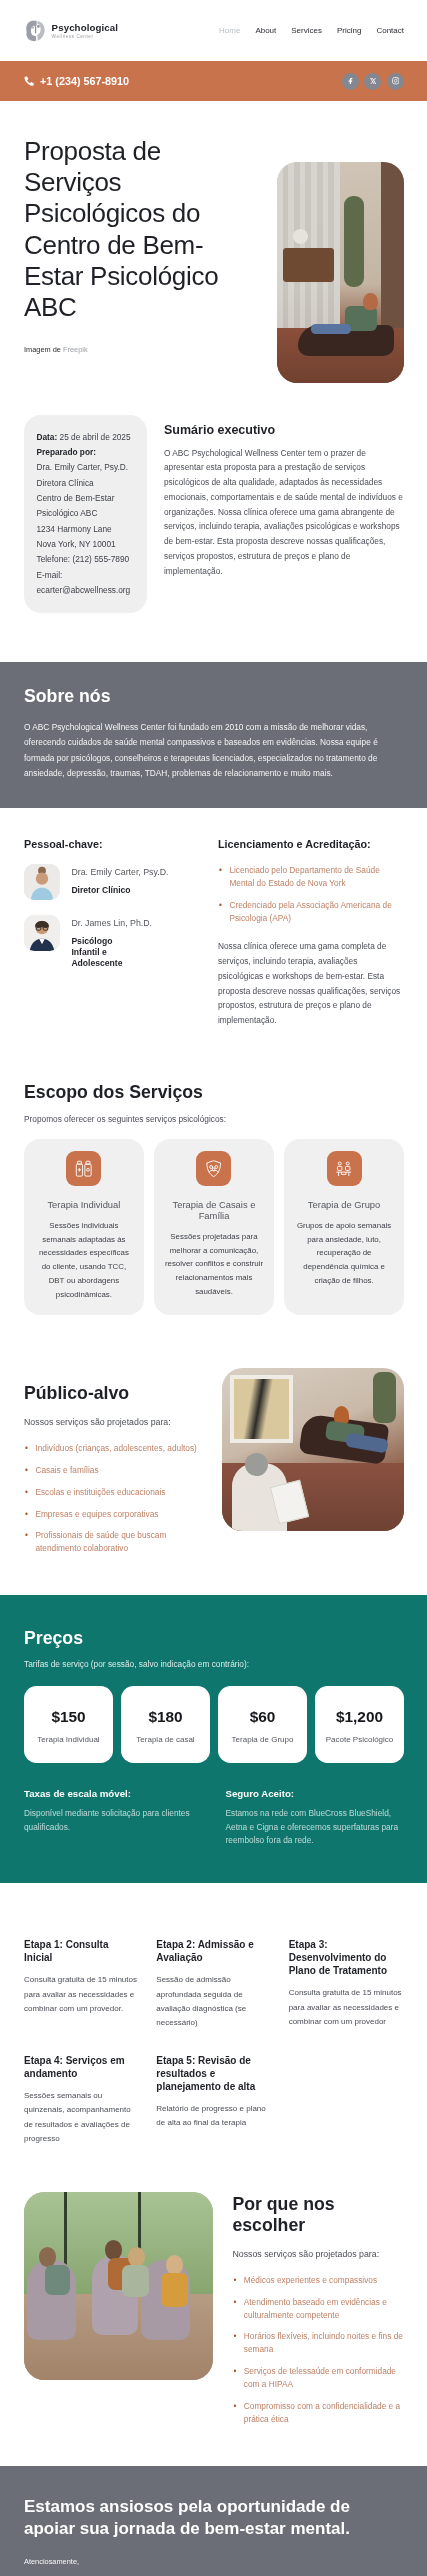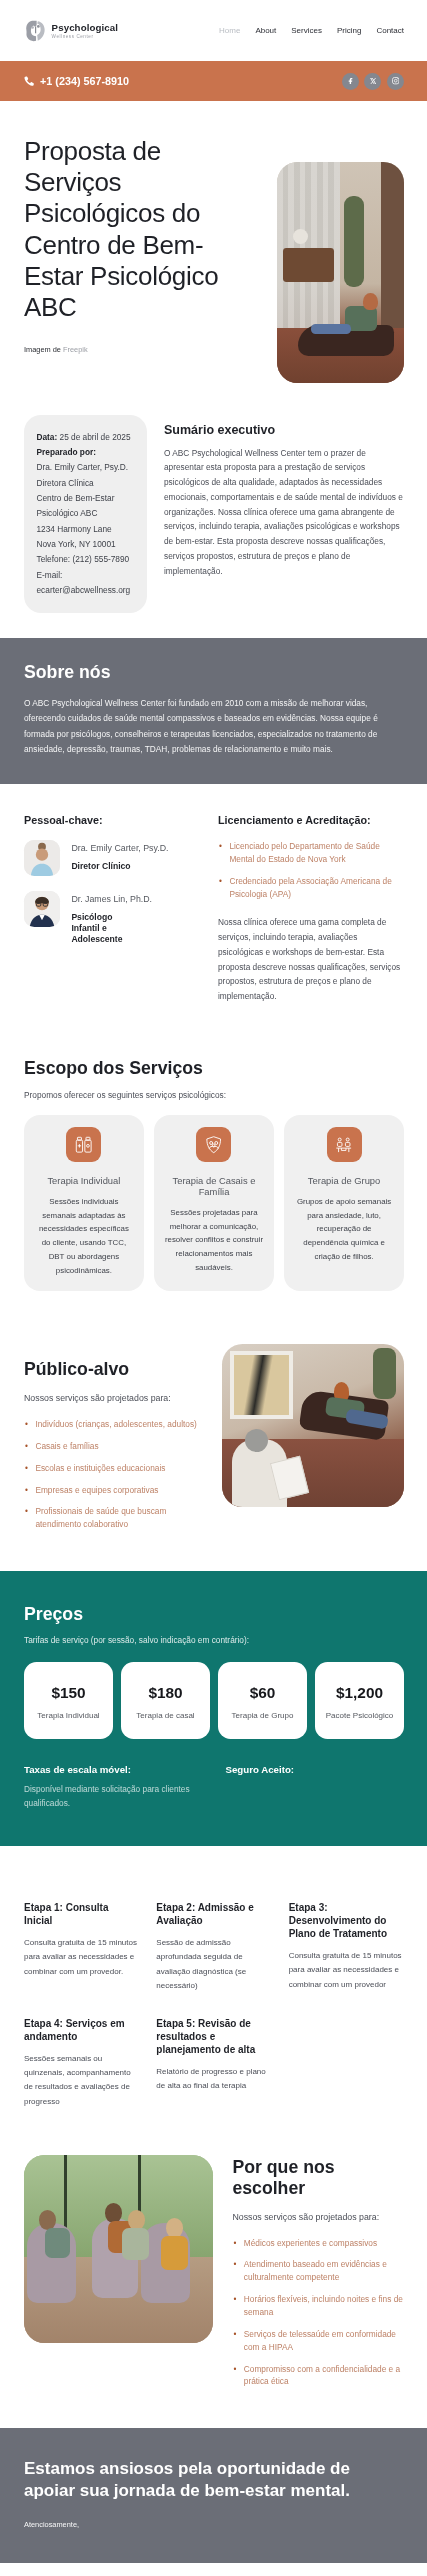--- a/index.html
+++ b/index.html
@@ -42,21 +42,21 @@
   
   .info-row { display:flex; gap:17px; padding-top:4.6px; padding-bottom:25px; }
   .info-box { width:123px; background:#efefef; border-radius:17px; padding:15px 12.5px; font-size:8.3px; color:#3f424a; line-height:1.85; flex-shrink:0; }
   .info-box b { color:#23252b; }
   .summary { flex:1; padding-top:8px; }
   .h3 { font-size:12.5px; font-weight:bold; color:#1f2127; margin-bottom:9px; }
   .body-text { font-size:8.3px; line-height:1.78; color:#4b4e57; }
 
   
   .dark { background:#6b6e77; color:#fff; }
-  .about-sec { padding:24px 24px 27px; }
+  .about-sec { padding:24px 24px 27px;margin-top:24px; }
   .h2 { font-size:17.7px; font-weight:bold; color:#1f2127; }
   .dark .h2 { color:#fff; }
   .about-sec p { margin-top:12.5px; font-size:8.3px; line-height:1.85; color:rgba(255,255,255,.93); }
 
   
   .two-col { display:flex; gap:23px; padding-top:30px; padding-bottom:28.5px; }
   .col-team { width:171px; flex-shrink:0; }
   .h4 { font-size:10.8px; font-weight:bold; color:#1f2127; margin-bottom:13.7px; }
   .member { display:flex; gap:11.4px; margin-bottom:15px; }
   .avatar { width:36px; height:36px; border-radius:10.3px; background:#e8e8e8; position:relative; overflow:hidden; flex-shrink:0; }
@@ -358,20 +358,21 @@
       <div class="plabel">Pacote Psicológico</div>
     </div>
   </div>
   <div class="pnotes">
     <div class="pn">
       <div class="pn-title">Taxas de escala móvel:</div>
       <p class="pn-body">Disponível mediante solicitação para clientes qualificados.</p>
     </div>
     <div class="pn">
       <div class="pn-title">Seguro Aceito:</div>
+      <p class="pn-body">Estamos na rede com BlueCross BlueShield, Aetna e Cigna e oferecemos superfaturas para reembolso fora da rede.</p>
     </div>
   </div>
 </section>
 
 <section class="plan wrap">
   <div class="steps">
     <div class="step">
       <div class="step-title">Etapa 1: Consulta Inicial</div>
       <p class="step-body">Consulta gratuita de 15 minutos para avaliar as necessidades e combinar com um provedor.</p>
     </div>

